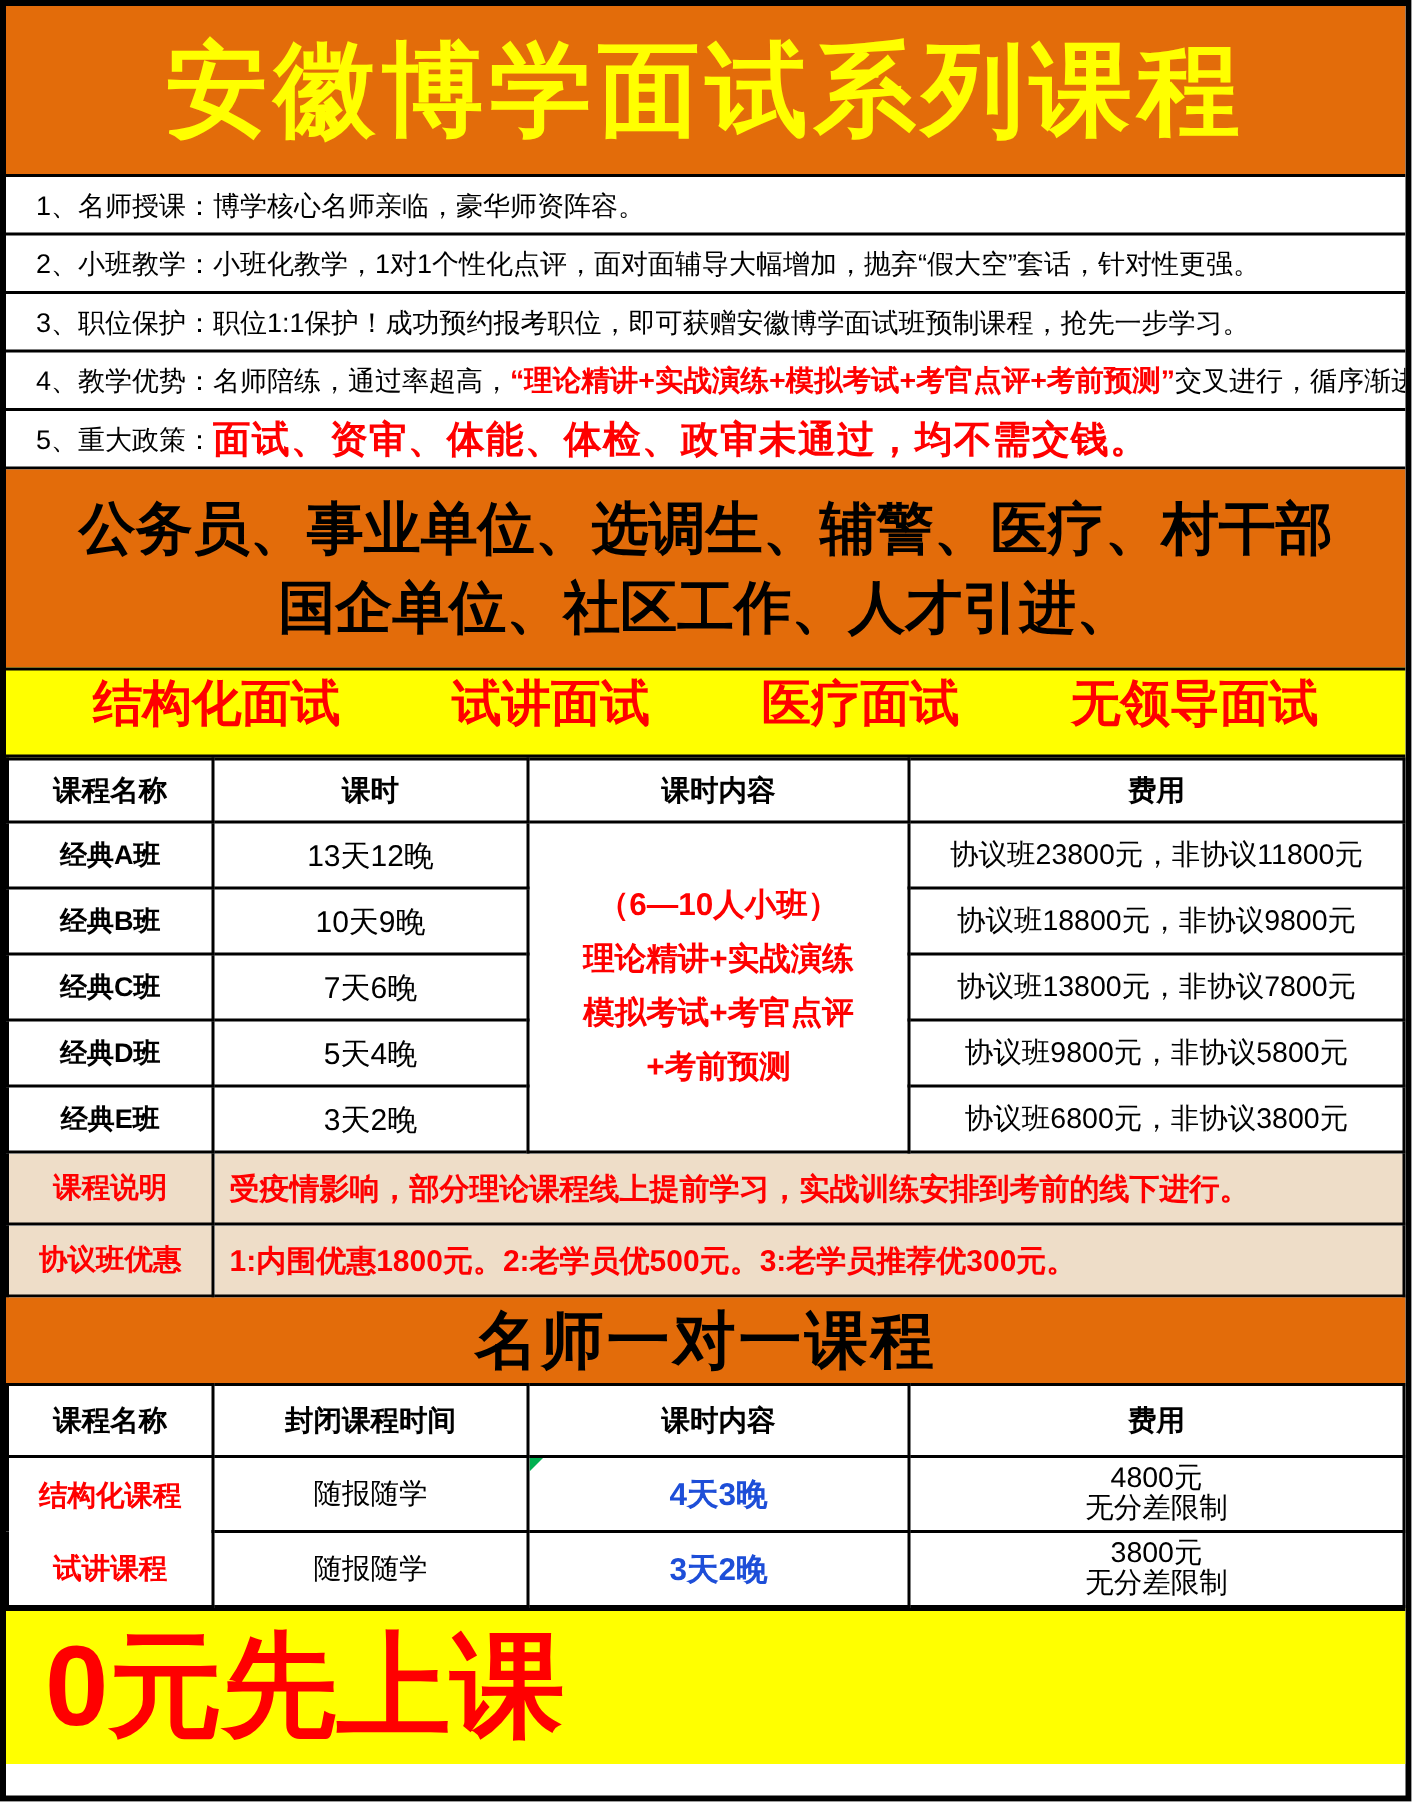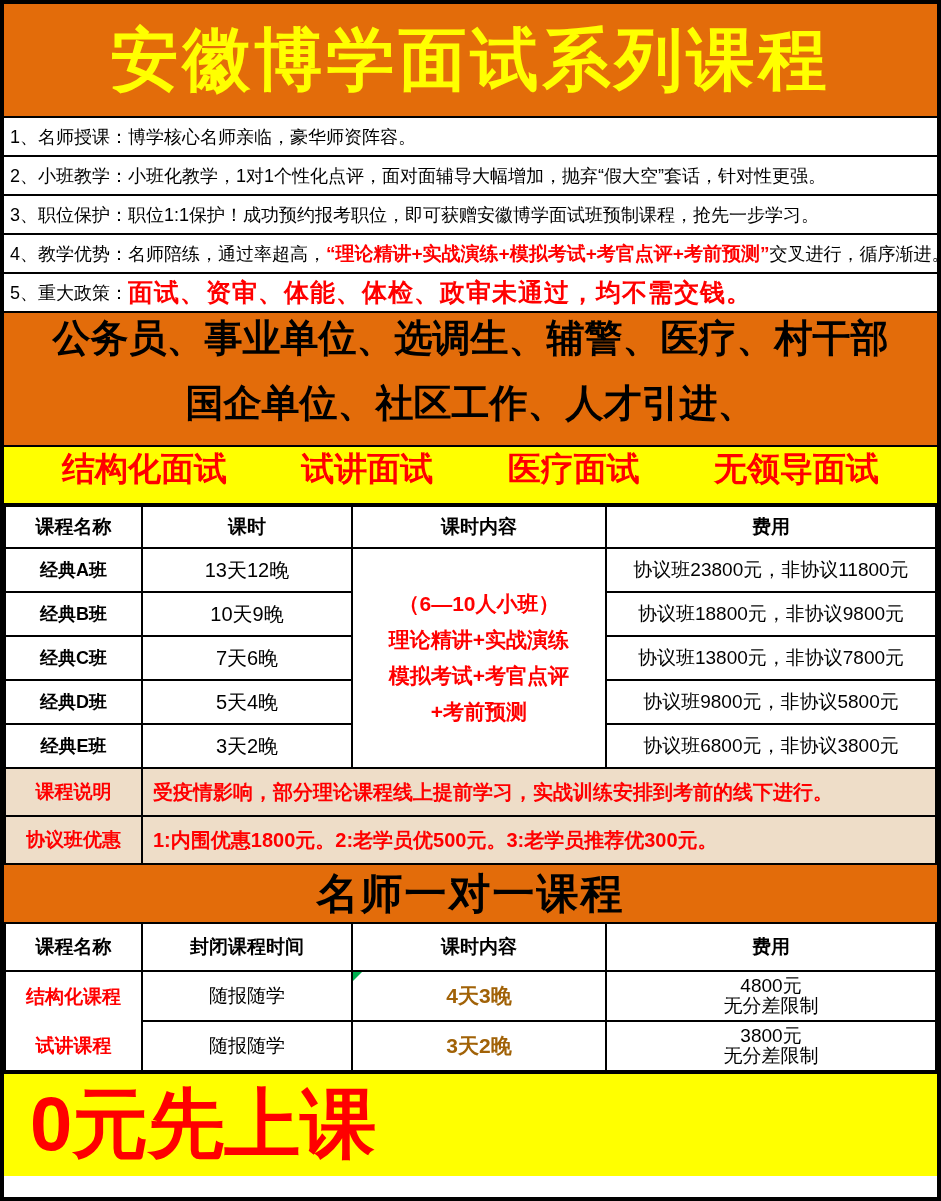--- a/index.html
+++ b/index.html
@@ -13,30 +13,30 @@
     height:114px; background:#E36C0A; display:flex; align-items:center; justify-content:center;
     border-bottom:2px solid #000;
   }
   .title-banner span {
     font-family:"DejaVu Serif", serif; font-weight:bold; font-size:68px; color:#FFFF00;
     letter-spacing:4px; white-space:nowrap;
   }
   
   .feature-row {
     height:39px; border-bottom:2px solid #000; display:flex; align-items:center;
-    padding:0 6px; white-space:nowrap; overflow:hidden; font-size:18px; color:#000;
+    padding:0 20px; white-space:nowrap; overflow:hidden; font-size:18px; color:#000;
   }
   .feature-row .hl { color:#FF0000; font-weight:bold; font-size:19px; }
   .feature-row.policy .hl {
     font-family:"DejaVu Serif", serif; font-size:25px; letter-spacing:1px;
   }
   
   .audience-banner {
     height:132px; background:#E36C0A; display:flex; flex-direction:column;
-    align-items:center; gap:14px;
+    align-items:center; justify-content:center; gap:2px;
   }
   .audience-banner div { font-size:38px; font-weight:bold; color:#000; white-space:nowrap; }
   
   .interview-banner {
     height:60px; background:#FFFF00; border-top:2px solid #000; border-bottom:2px solid #000;
     display:flex; align-items:flex-start; justify-content:space-between; padding:0 58px;
   }
   .interview-banner span { font-size:33px; font-weight:bold; color:#FF0000; white-space:nowrap; }
   
   table { width:100%; border-collapse:collapse; table-layout:fixed; }
@@ -49,21 +49,21 @@
   .note-row td { height:48px; background:#EEDDC8; }
   .note-label { color:#FF0000; font-weight:bold; font-size:19px; }
   .note-content { color:#FF0000; font-weight:bold; font-size:20px; text-align:left !important; padding-left:10px; white-space:nowrap; }
   
   .oneonone-banner {
     height:57px; background:#E36C0A; display:flex; align-items:center; justify-content:center;
   }
   .oneonone-banner span { font-size:42px; font-weight:bold; color:#000; letter-spacing:2px; }
   .t2-head td { height:48px; font-weight:bold; font-size:19px; }
   .t2-row td { height:50px; font-size:19px; }
-  .t2-row .dur { color:#a16207; font-weight:bold; font-size:21px; position:relative; }
+  .t2-row .dur { color:#1d4ed8; font-weight:bold; font-size:21px; position:relative; }
   .course-names { height:100%; display:flex; flex-direction:column; justify-content:space-around; }
   .course-names span { color:#FF0000; font-weight:bold; font-size:19px; }
   .fee2 { font-size:16px; line-height:20px; }
   .marker {
     position:absolute; top:0; left:0; width:0; height:0;
     border-top:9px solid #00B050; border-right:9px solid transparent;
   }
   
   .footer-banner {
     height:104px; background:#FFFF00; border-top:2px solid #000;

